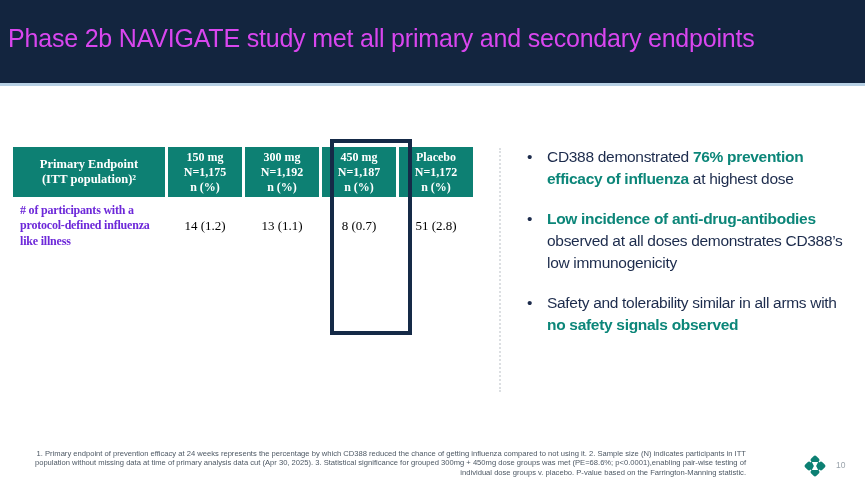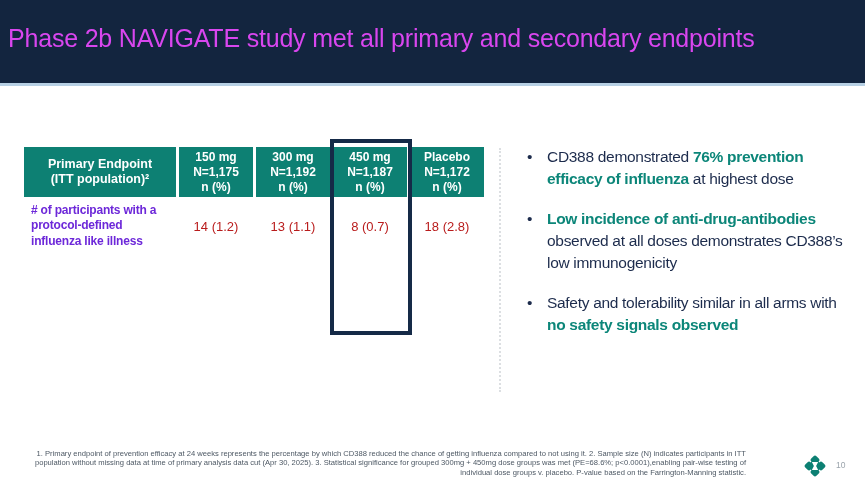--- a/index.html
+++ b/index.html
@@ -15,38 +15,38 @@
   }
   .header-title {
     padding-left:8px; padding-bottom:6px;
     color:#d946ef; font-size:25px; font-weight:400; letter-spacing:-0.2px;
   }
   .header-accent {
     position:absolute; top:83px; left:0; width:865px; height:3px; background:#B7D0E4;
   }
 
   
-  .table-wrap { position:absolute; left:21px; top:144px; }
+  .table-wrap { position:absolute; left:10px; top:144px;font-family:Liberation Serif, serif; }
   table.data-table {
     border-collapse:separate; border-spacing:3px; table-layout:fixed; width:465px;
   }
   col.c-label { width:152px; }
   col.c-dose  { width:74px; }
   .data-table th, .data-table td { vertical-align:middle; }
   .th {
     background:#0D8073; color:#ffffff; font-weight:bold;
     font-size:12px; line-height:15px; text-align:center;
     white-space:pre-line; height:50px;
   }
   .th-endpoint { font-size:12.5px; }
   .lbl {
     font-weight:bold; color:#6d28d9; font-size:12px; line-height:15.5px;
     letter-spacing:-0.2px; text-align:left; padding-left:7px; padding-right:2px;
   }
-  .val { color:#b91c1c; font-size:13px; text-align:center; }
+  .val { color:#000000; font-size:13px; text-align:center; }
   .r-tall td { height:52px; }
   .r-small td { height:23px; }
   .r-white td { background:#ffffff; }
   .r-mint td { background:#B3E1D5; }
 
   
   .highlight-box {
     position:absolute; left:330px; top:139px; width:82px; height:196px;
     border:4px solid #152A47; pointer-events:none;
   }
@@ -114,21 +114,21 @@
 N=1,172
 n (%)</th>
         </tr>
       </thead>
       <tbody>
         <tr class="r-tall r-white">
           <td class="lbl"># of participants with a protocol-defined influenza like illness</td>
           <td class="val">14 (1.2)</td>
           <td class="val">13 (1.1)</td>
           <td class="val">8 (0.7)</td>
-          <td class="val">18 (2.8)</td>
+          <td class="val">51 (2.8)</td>
         </tr>
       </tbody>
     </table>
   </div>
 
   <div class="highlight-box"></div>
 
   <div class="dotted-divider"></div>
 
   <div class="bullets">

